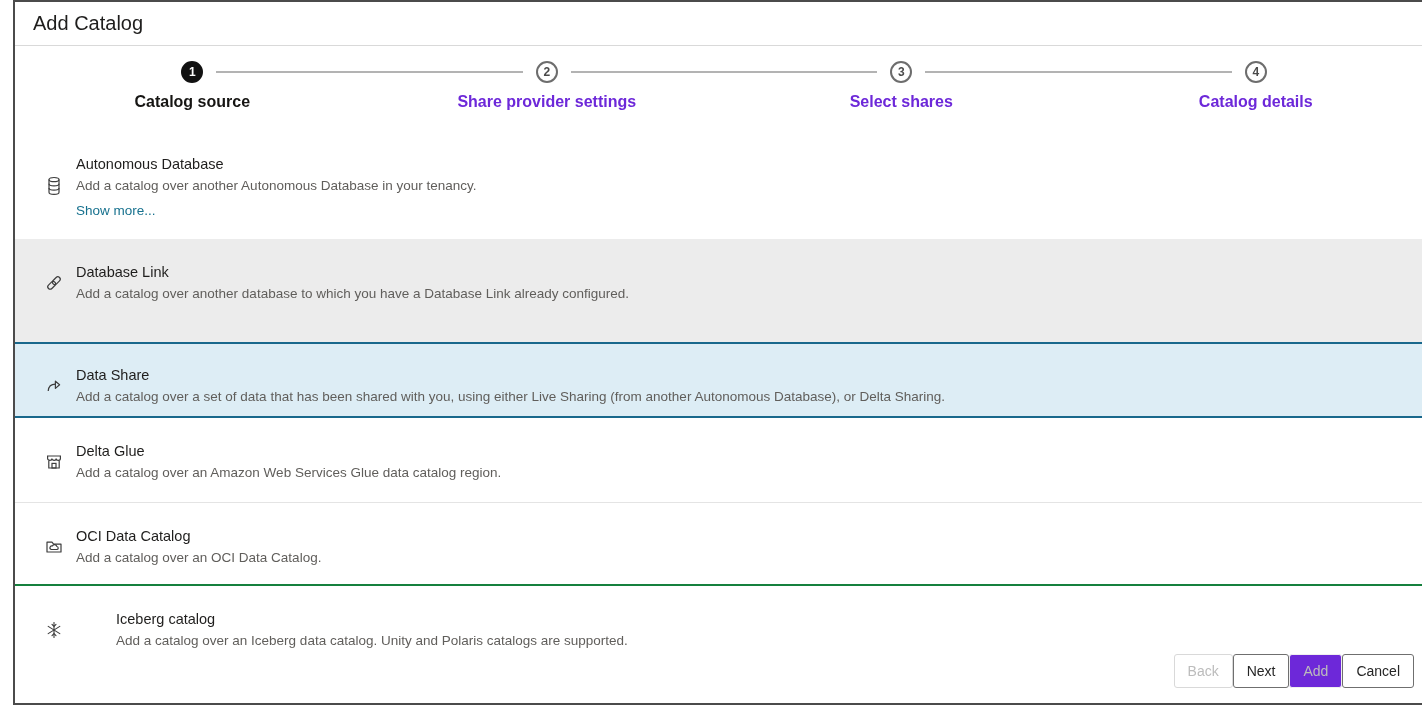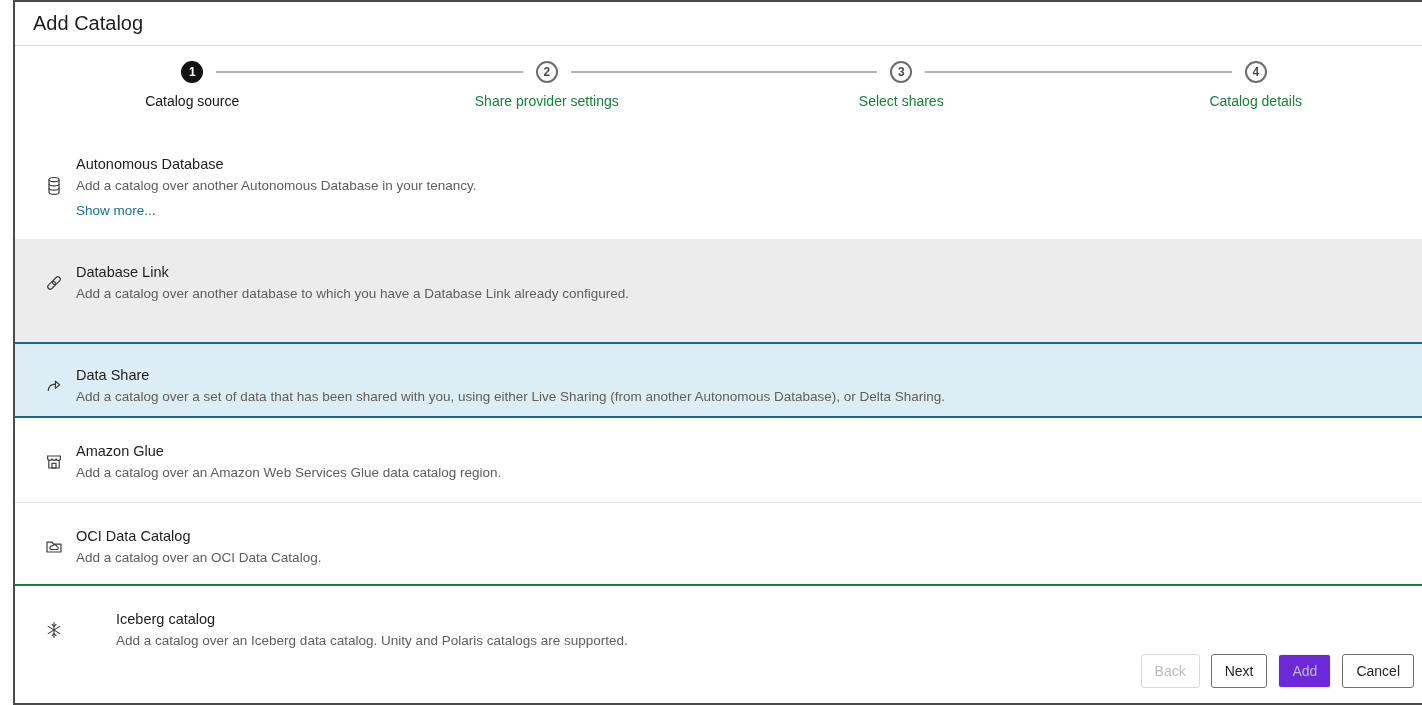--- a/index.html
+++ b/index.html
@@ -16,23 +16,23 @@
   .stepper { position:relative; height:93px; }
   .stepper-grid { display:grid; grid-template-columns:repeat(4,1fr); }
   .step { display:flex; flex-direction:column; align-items:center; }
   .step-circle {
     width:22px; height:22px; box-sizing:border-box; border-radius:50%;
     display:flex; align-items:center; justify-content:center;
     font-size:12px; font-weight:bold; margin-top:15px;
   }
   .step--active .step-circle   { background:#121212; border:2px solid #121212; color:#ffffff; }
   .step--upcoming .step-circle { background:#ffffff; border:2px solid #6d6d6d; color:#4a4a4a; }
-  .step-label { margin-top:10px; font-weight:normal; font-size:14px; }
+  .step-label { margin-top:10px; font-weight:bold; font-size:16px; }
   .step--active .step-label    { color:#161513; }
-  .step--upcoming .step-label  { color:#15803d; }
+  .step--upcoming .step-label  { color:#6d28d9; }
   .connector { position:absolute; top:25px; height:2px; background:#b3b3b3; }
   .connector-1 { left:calc(12.5% + 24px); width:calc(25% - 48px); }
   .connector-2 { left:calc(37.5% + 24px); width:calc(25% - 48px); }
   .connector-3 { left:calc(62.5% + 24px); width:calc(25% - 48px); }
 
   
   .rows { }
   .row { display:flex; align-items:flex-start; box-sizing:border-box; padding:24px 20px 0 30px; cursor:pointer; }
   .row-icon { width:18px; height:20px; flex:0 0 18px; margin-top:10px; color:#3d3d3d; }
   .row-icon svg { display:block; }
@@ -43,21 +43,21 @@
 
   .row--first    { height:100px; padding-top:16px; }
   .row--first .row-icon { margin-top:21px; }
   .row--hover    { height:103px; background:#ececec; }
   .row--selected { height:76px; background:#ddedf5; border-top:2px solid #19688c; border-bottom:2px solid #19688c; padding-top:22px; }
   .row--glue     { height:85px; border-bottom:1px solid #e4e4e4; }
   .row--oci      { height:83px; border-bottom:2px solid #15803d; }
   .row--iceberg  { height:82px;gap:40px; }
 
   
-  .footer { position:absolute; right:19px; bottom:15px; display:flex; gap:11px; }
+  .footer { position:absolute; right:19px; bottom:15px; display:flex; }
   .btn {
     height:34px; padding:0 13px; font-size:14px; border-radius:3px;
     background:#ffffff; font-family:"Liberation Sans", sans-serif; cursor:pointer;
   }
   .btn--disabled        { border:1px solid #d9d9d9; color:#bcbcbc; cursor:default; }
   .btn--disabled-filled { border:1px solid #efefef; background:#6d28d9; color:#bcbcbc; cursor:default; }
   .btn--normal          { border:1px solid #6f6f6f; color:#262626; }
 </style>
 </head>
 <body>
@@ -140,21 +140,21 @@
 
     <div class="row row--glue">
       <span class="row-icon">
         <svg width="18" height="20" viewBox="0 0 18 20" fill="none" stroke="#3d3d3d" stroke-width="1.2">
           <path d="M2.6 4 h12.8 v2.4 c0 1.1 -.95 1.9 -2.1 1.9 s-2.15 -.8 -2.15 -1.9 c0 1.1 -.95 1.9 -2.1 1.9 s-2.15 -.8 -2.15 -1.9 c0 1.1 -.95 1.9 -2.1 1.9 s-2.2 -.8 -2.2 -1.9 Z"></path>
           <path d="M3.8 8.6 V16 h10.4 V8.6"></path>
           <rect x="7" y="11.4" width="4" height="4.6"></rect>
         </svg>
       </span>
       <div class="row-text">
-        <div class="row-title">Amazon Glue</div>
+        <div class="row-title">Delta Glue</div>
         <div class="row-desc">Add a catalog over an Amazon Web Services Glue data catalog region.</div>
       </div>
     </div>
 
     <div class="row row--oci">
       <span class="row-icon">
         <svg width="18" height="20" viewBox="0 0 18 20" fill="none" stroke="#3d3d3d" stroke-width="1.2" stroke-linejoin="round">
           <path d="M2 5.2 h5 l1.6 1.9 h7.4 V15 H2 Z"></path>
           <path d="M6.2 12.5 h5.4 a1.5 1.5 0 0 0 .2 -3 a2.3 2.3 0 0 0 -4.4 -.5 a1.8 1.8 0 0 0 -1.2 3.5 Z"></path>
         </svg>

